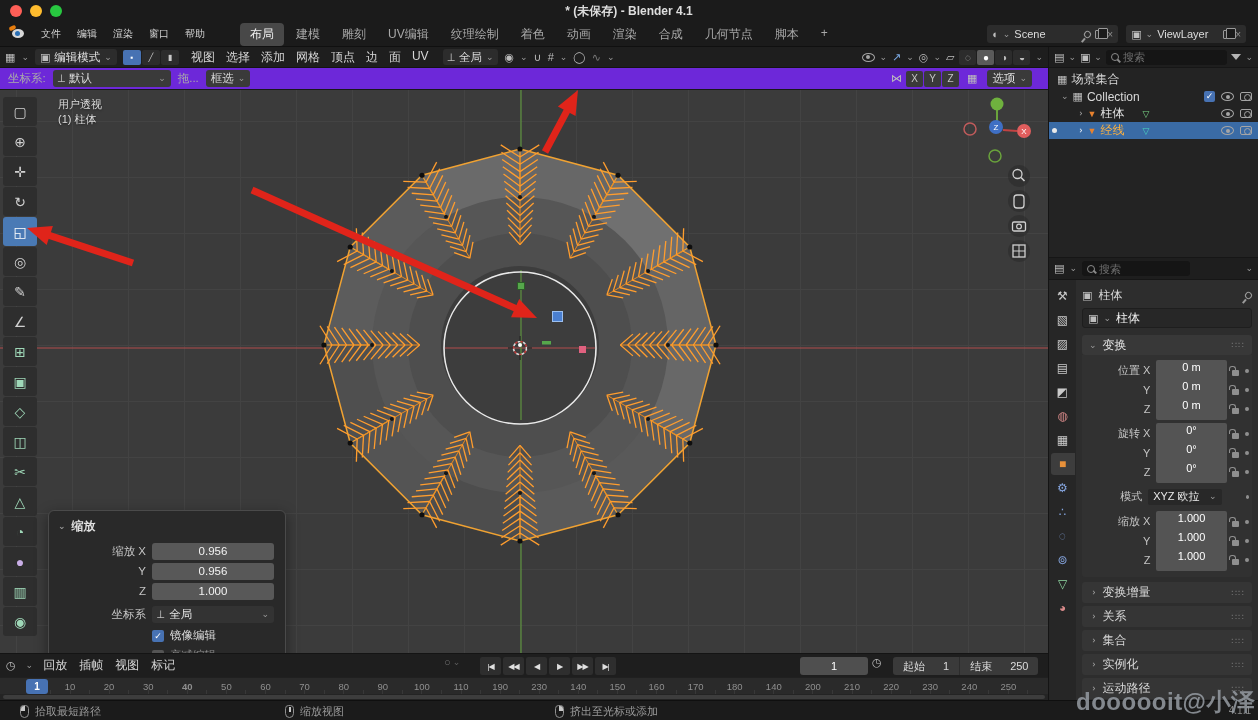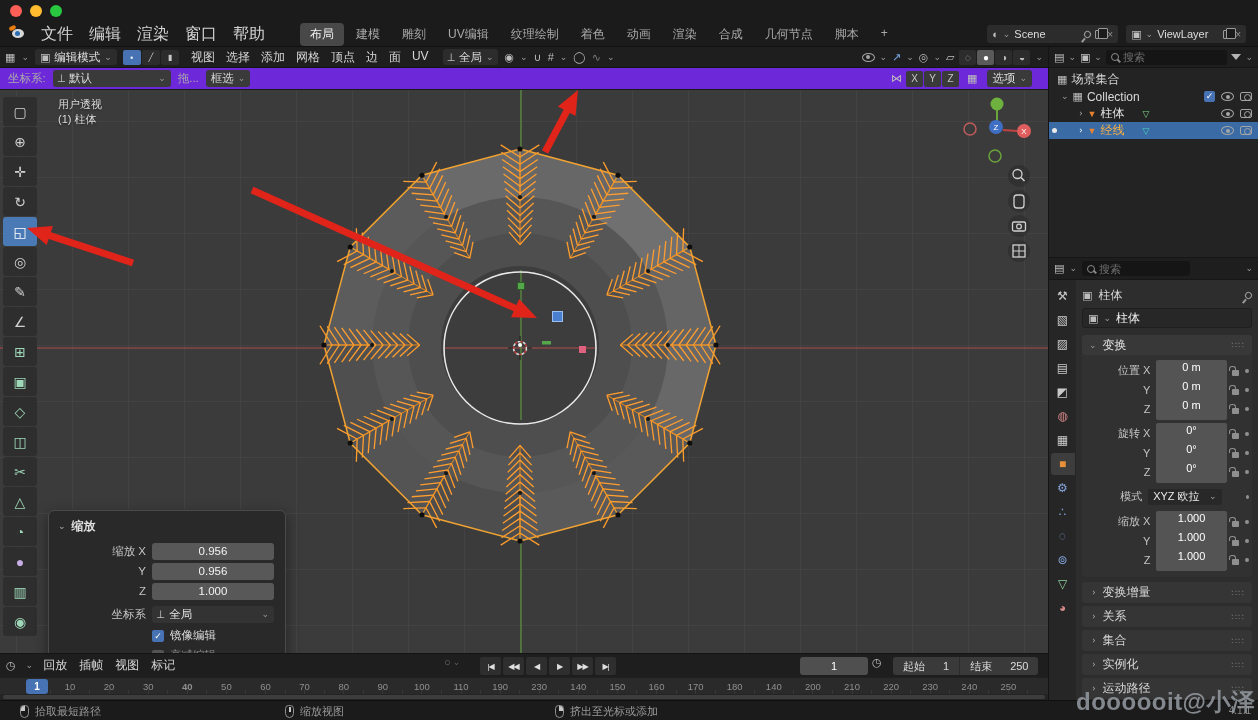--- a/index.html
+++ b/index.html
@@ -10,21 +10,21 @@
   .titlebar{height:22px;background:#1b1b1b;position:relative;display:flex;align-items:center}
   .lights{display:flex;gap:8px;margin-left:10px}
   .light{width:12px;height:12px;border-radius:50%}
   .title{position:absolute;left:0;right:0;text-align:center;font-weight:bold;font-size:12px;color:#dedede}
   
   .menubar{height:25px;background:#1b1b1b;border-bottom:1px solid #101010;display:flex;align-items:center;padding:0 8px;gap:2px}
   .logo{width:16px;height:16px;margin:0 6px 0 2px;position:relative}
   .logo i{position:absolute;left:2px;top:3px;width:12px;height:9px;border-radius:50%;background:#d8d8d8}
   .logo i::after{content:"";position:absolute;left:3px;top:2px;width:5px;height:5px;border-radius:50%;background:#2a6fb4}
   .logo b{position:absolute;left:-1px;top:0;width:7px;height:4px;background:#e87d0d;border-radius:2px;transform:rotate(-25deg)}
-  .menu{color:#d2d2d2;font-size:16px;padding:2px 7px;border-radius:3px;cursor:default}
+  .menu{color:#d2d2d2;font-size:10px;padding:2px 7px;border-radius:3px;cursor:default}
   .ws-wrap{display:flex;gap:2px;margin-left:26px}
   .ws{color:#a9a9a9;font-size:12px;padding:3px 10px;border-radius:4px}
   .ws.act{background:#484848;color:#efefef}
   .mb-right{margin-left:auto;display:flex;gap:8px;align-items:center;margin-right:4px}
   .pill{display:flex;align-items:center;background:#2c2c2c;border-radius:3px;height:18px;padding:0 5px;gap:4px}
   .car{color:#9a9a9a;font-size:9px;line-height:1}
   .ico{color:#bdbdbd;font-size:11px;line-height:1}
   .sm{font-size:10px;color:#8f8f8f}
   
   .main{display:flex;height:653px}
@@ -137,20 +137,21 @@
 </style>
 </head>
 <body>
 
 <div class="titlebar">
   <div class="lights">
     <div class="light" style="background:#ff5f57"></div>
     <div class="light" style="background:#febc2e"></div>
     <div class="light" style="background:#28c840"></div>
   </div>
+  <div class="title">* (未保存) - Blender 4.1</div>
 </div>
 
 <div class="menubar">
   <div class="logo">
       <i></i>
       <b></b>
     </div>
   <div id="menubar-menus" class="row" style="gap:2px">
       <div class="menu">文件</div>
       <div class="menu">编辑</div>

